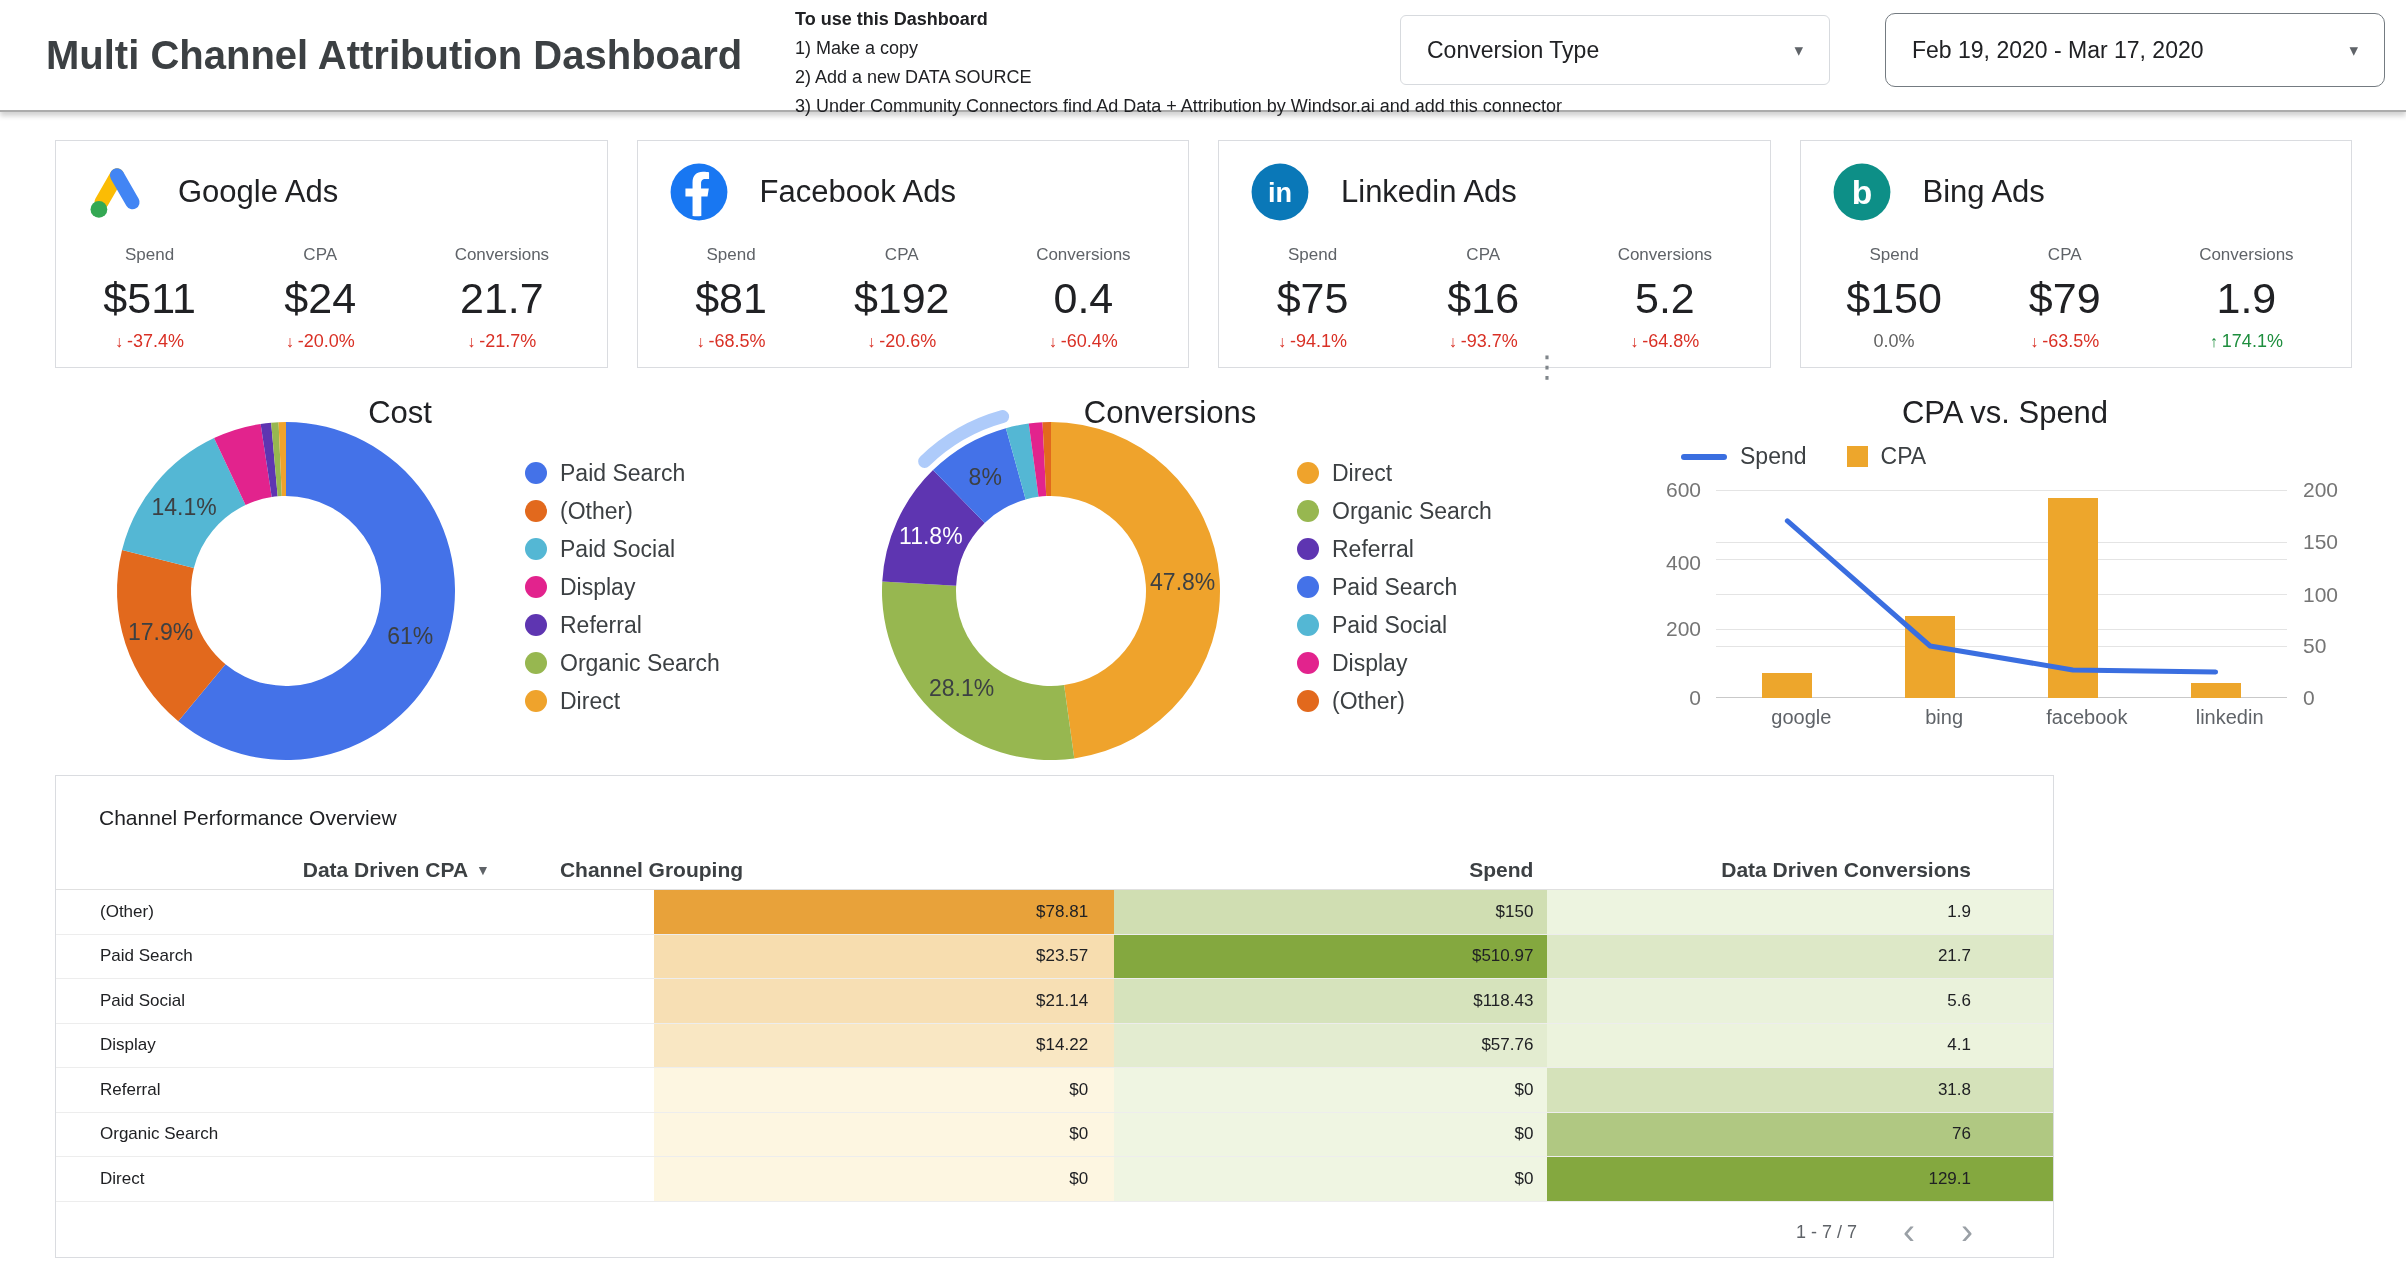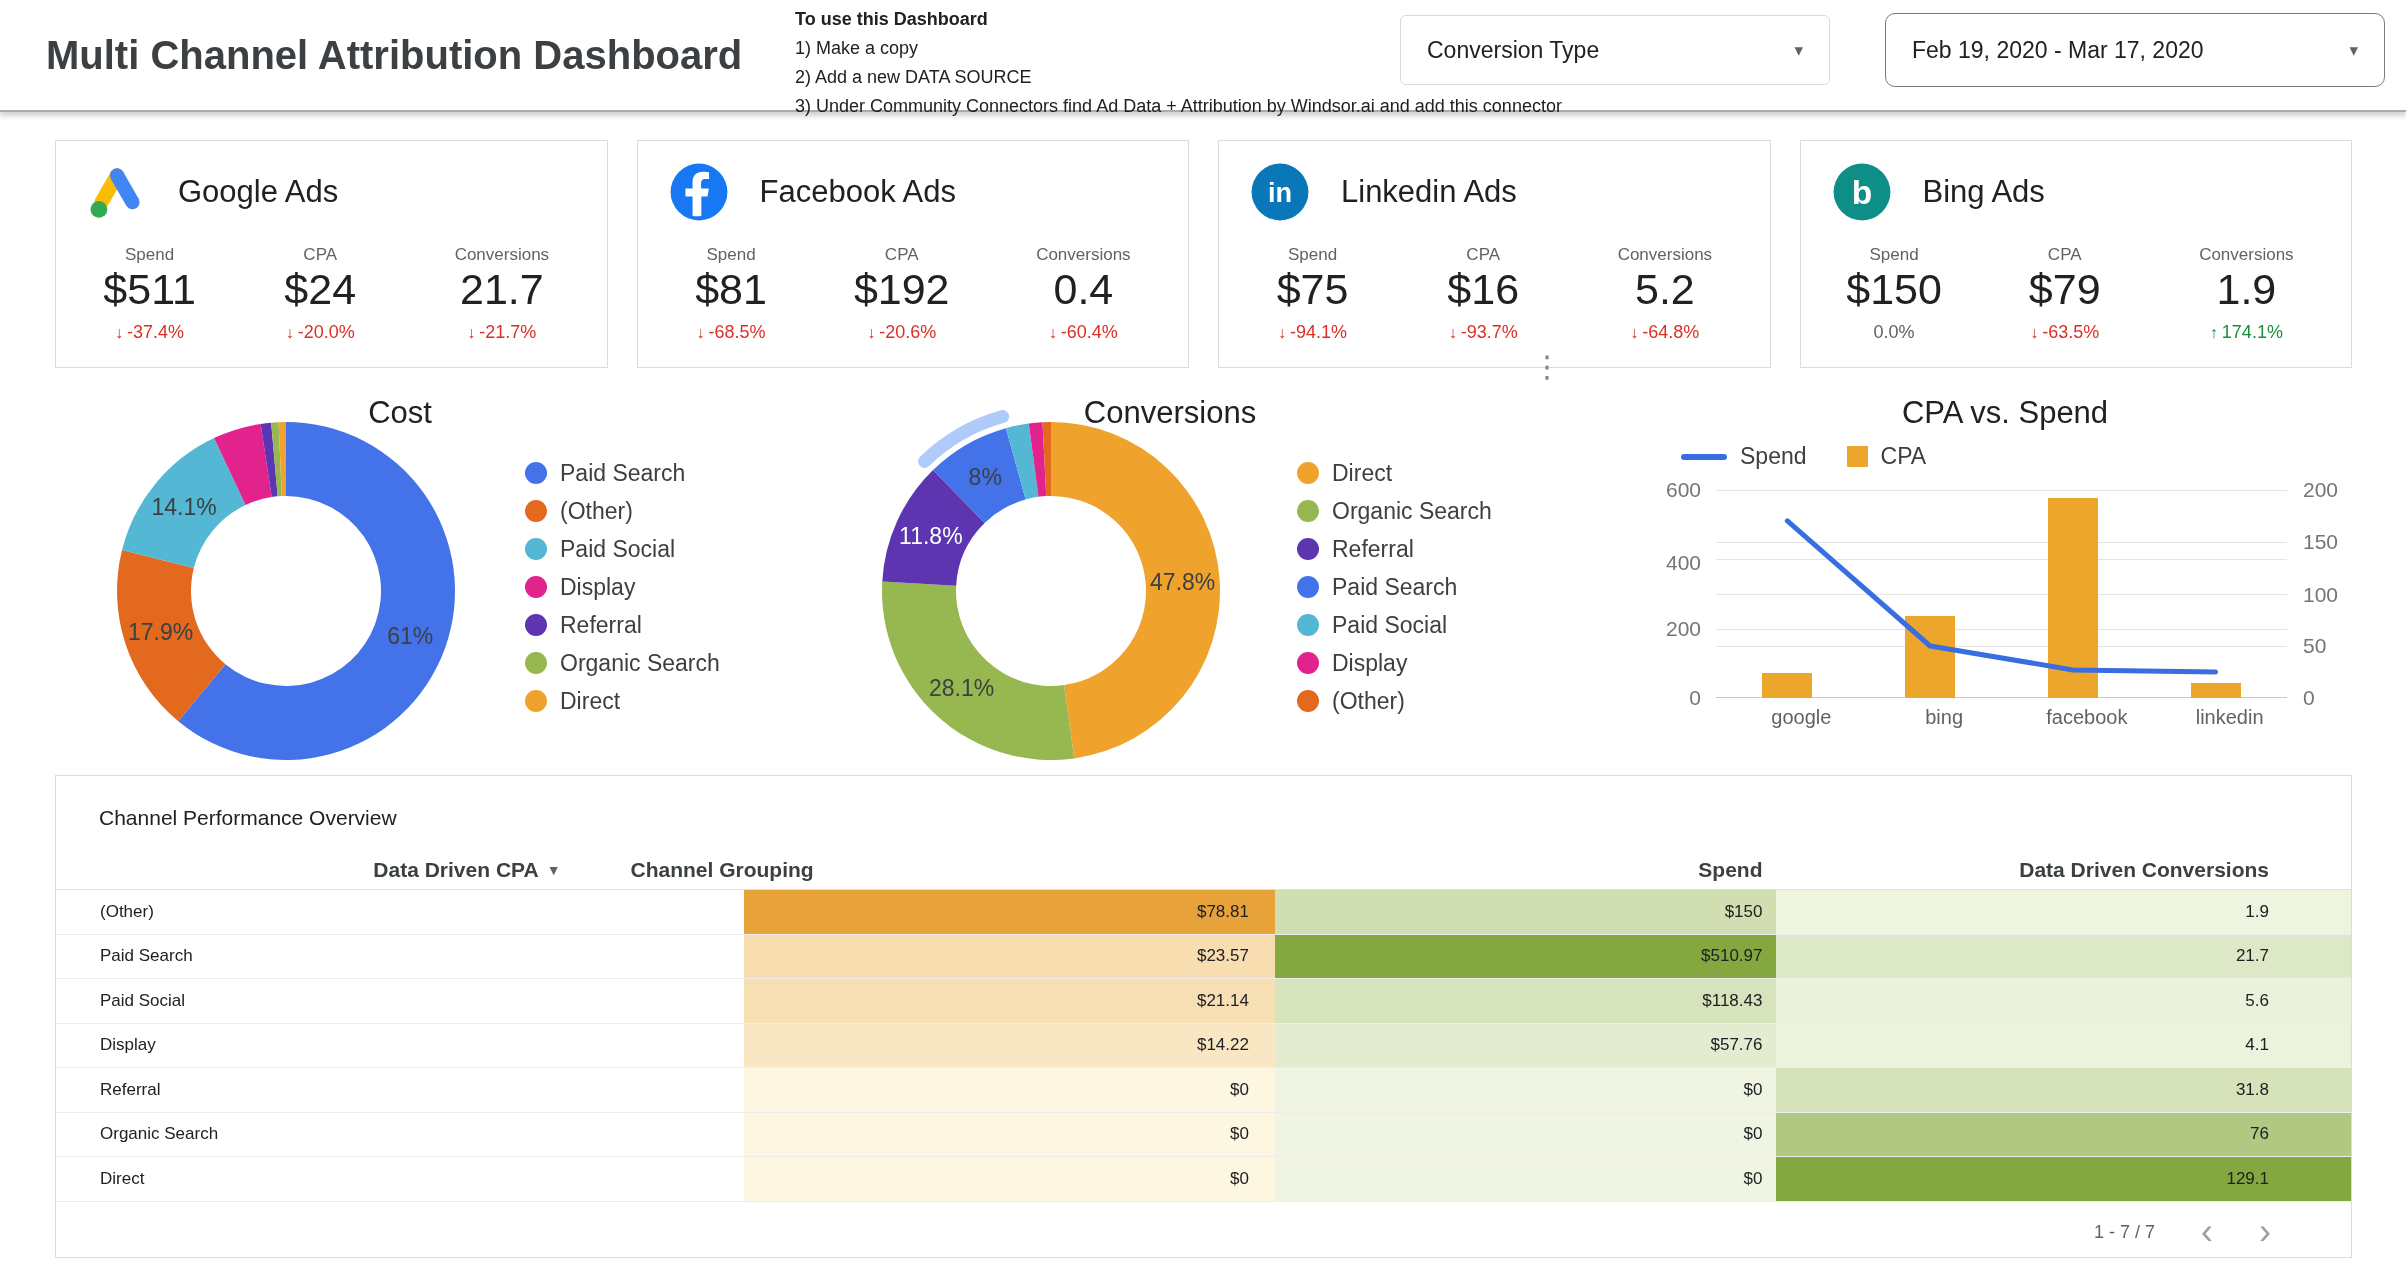--- a/index.html
+++ b/index.html
@@ -21,21 +21,21 @@
   .card-head{position:absolute;left:30px;top:20px;display:flex;align-items:center;gap:30px;}
   .card-icon{width:62px;height:62px;flex:none;}
   .card-icon svg{display:block;}
   .card-title{font-size:31px;color:#202124;}
   .card-metrics{position:absolute;left:0;right:0;top:104px;display:flex;}
   .metric{text-align:center;}
   .metric:nth-child(1){width:34%;}
   .metric:nth-child(2){width:28%;}
   .metric:nth-child(3){width:38%;}
   .m-label{font-size:17px;color:#5f6368;}
-  .m-value{font-size:43px;color:#202124;}
+  .m-value{font-size:43px;color:#202124;margin-top:9px;}
   .m-delta{margin-top:8px;font-size:18px;display:flex;justify-content:center;align-items:center;gap:4px;}
   .m-arrow{font-size:16px;}
 
   .overflow-dots{position:absolute;left:1532px;top:352px;font-size:30px;color:#80868b;cursor:pointer;line-height:1;z-index:4;}
 
   
   .chart-block{position:absolute;height:385px;}
   .chart-cost{left:55px;top:395px;width:690px;}
   .chart-conv{left:820px;top:395px;width:700px;}
   .chart-combo{left:1655px;top:395px;width:700px;}
@@ -61,21 +61,21 @@
   .axis{position:absolute;top:95px;height:208px;}
   .axis-left{left:0;width:46px;}
   .axis-right{left:648px;width:52px;}
   .axis .tick{position:absolute;transform:translateY(-50%);font-size:21px;color:#757575;}
   .axis-left .tick{right:0;}
   .axis-right .tick{left:0;}
   .x-labels{position:absolute;left:75px;top:311px;width:571px;height:26px;}
   .x-label{position:absolute;top:0;transform:translateX(-50%);font-size:20px;color:#5f6368;}
 
   
-  .table-panel{position:absolute;left:55px;top:775px;width:2297px;height:483px;border:1px solid #dadce0;background:#fff;}
+  .table-panel{position:absolute;left:55px;top:775px;width:1999px;height:483px;border:1px solid #dadce0;background:#fff;}
   .table-title{position:absolute;left:43px;top:30px;font-size:21px;color:#202124;}
   .thead{position:absolute;left:0;top:74px;width:100%;height:40px;display:flex;align-items:center;border-bottom:1px solid #e0e0e0;}
   .th{font-size:21px;font-weight:700;color:#3c4043;}
   .th-channel{width:689px;padding-left:44px;}
   .th-cpa{width:531px;display:flex;justify-content:flex-end;align-items:center;gap:8px;padding-right:26px;cursor:pointer;}
   .th-spend{width:502px;text-align:right;padding-right:14px;cursor:pointer;}
   .th-conv{width:575px;text-align:right;padding-right:82px;cursor:pointer;}
   .sort-caret{font-size:14px;color:#5f6368;}
   .tbody{position:absolute;left:0;top:114px;width:100%;}
   .trow{display:flex;height:44.5px;border-bottom:1px solid #ededed;}

